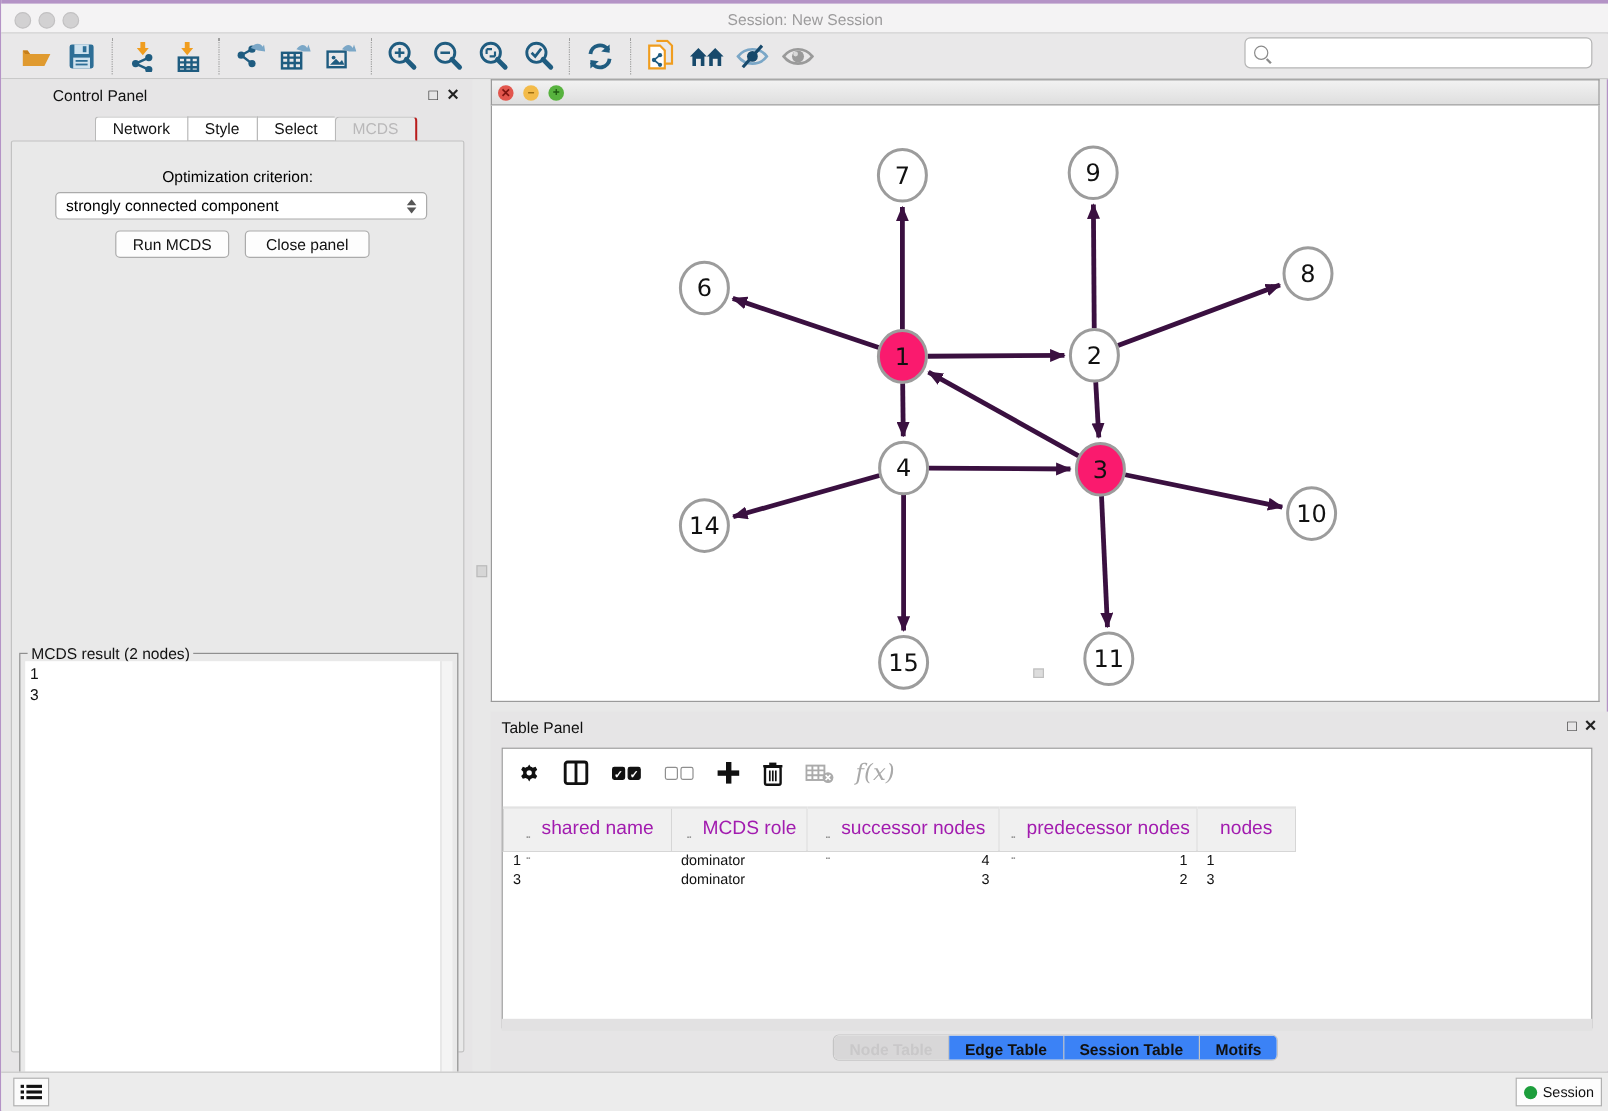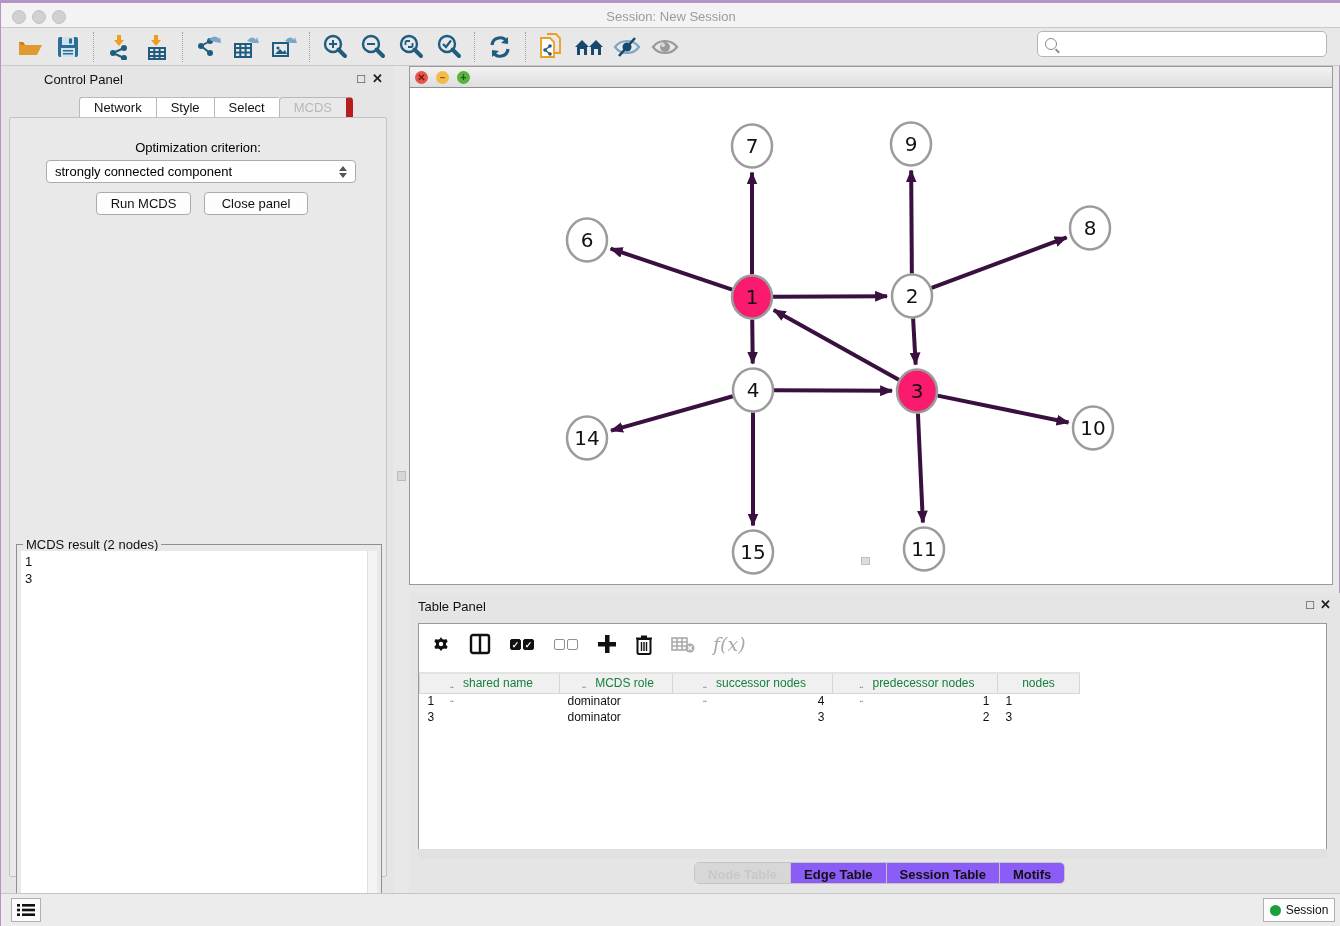--- a/index.html
+++ b/index.html
@@ -20,21 +20,21 @@
   #search-wrap .mag::after { content:""; position:absolute; width:5px; height:1.5px; background:#8a8a8a; transform:rotate(45deg); left:9px; top:11px; }
   #search-input { border:none; outline:none; flex:1; height:20px; margin-left:6px; font-size:12px; background:transparent; }
 
   
   #control-panel { position:absolute; left:0; top:66px; width:393px; height:827px; background:#e6e5e6; }
   #cp-header { position:absolute; left:14px; top:6px; font-size:13px; color:#111;margin-left:29px; }
   .panel-ctl { position:absolute; top:5px; font-size:13px; color:#222; cursor:default; }
   .cp-tabs { position:absolute; left:78px; top:31px; height:21px; display:flex; }
   .cp-tab { height:21px; padding:0 14px; font-size:13px; background:#fff; border:1px solid #b9b9b9; border-right:none; display:flex; align-items:center; color:#111; }
   .cp-tab:first-child { border-top-left-radius:3px; }
-  .cp-tab.last { border-right:7px solid #b91c1c; border-top-left-radius:4px; border-top-right-radius:4px; }
+  .cp-tab.last { border-right:2px solid #b91c1c; border-top-left-radius:4px; border-top-right-radius:4px; }
   .cp-tab.selected { background:#e9e9e9; color:#b9b8b9; border-bottom:1px solid #e9e9e9; }
   #cp-card { position:absolute; left:8px; top:51px; width:378px; height:760px; background:#e9e9e9; border:1px solid #c2c2c2; border-radius:2px; }
   #opt-label { position:absolute; top:22px; width:100%; text-align:center; font-size:13px; color:#000000; }
   #criterion-select { position:absolute; left:36px; top:42px; width:310px; height:23px; background:#fff; border:1px solid #ababab; border-radius:4px; display:flex; align-items:center; padding:0 8px; font-size:13px; }
   #criterion-select .spin { margin-left:auto; display:flex; flex-direction:column; gap:2px; }
   #criterion-select .spin i { width:0; height:0; border-left:4px solid transparent; border-right:4px solid transparent; }
   #criterion-select .spin .up { border-bottom:5px solid #555; }
   #criterion-select .spin .dn { border-top:5px solid #555; }
   .cp-btn { position:absolute; top:74px; height:23px; background:#fdfdfd; border:1px solid #ababab; border-radius:4px; font-size:13px; color:#111; display:flex; align-items:center; justify-content:center; font-family:"Liberation Sans",sans-serif; }
   #run-btn { left:86px; width:95px; }
@@ -60,29 +60,29 @@
   #table-panel { position:absolute; left:408px; top:593px; width:932px; height:300px; background:#e6e5e6; }
   #tp-header { position:absolute; left:9px; top:6px; font-size:13px; color:#111; }
   #tp-box { position:absolute; left:9px; top:30px; width:909px; height:234px; background:#fff; border:1px solid #9a9a9a; }
   #tp-toolbar { position:absolute; left:0; top:0; width:100%; height:40px; display:flex; align-items:center; padding-left:12px; gap:18px; }
   .tp-icon { display:flex; align-items:center; justify-content:center; }
   .cb { width:11px; height:11px; border:1.5px solid #111; border-radius:2px; display:inline-block; margin:0 1px; font-size:9px; line-height:10px; text-align:center; font-weight:bold; }
   .cb.checked { background:#111; color:#fff; }
   .fx { font-family:"DejaVu Serif", serif; font-style:italic; font-size:19px; color:#a9a9a9; }
   #tp-grid { position:absolute; left:0; top:48px; width:660px; }
   #tp-grid table { border-collapse:collapse; width:660px; table-layout:fixed; }
-  #tp-grid th { background:#f0f0f0; border:1px solid #d6d6d6; border-top:2px solid #e2e2e2; height:20px; font-size:12px; font-weight:normal; color:#15803d; position:relative; }
+  #tp-grid th { background:#f0f0f0; border:1px solid #d6d6d6; border-top:2px solid #e2e2e2; height:36px; font-size:16px; font-weight:normal; color:#a21caf; position:relative; }
   #tp-grid th .hdr-inner { display:flex; align-items:center; justify-content:center; gap:5px; }
   #tp-grid td { height:16px; font-size:12px; color:#111; padding:0 8px; border:none; }
   #tp-grid td.r { text-align:right; }
   .hier-icon { display:inline-block; width:12px; height:10px; position:relative; }
   .hier-icon::before { content:"▪▪\A▪▪"; white-space:pre; font-size:5px; line-height:5px; color:#8a8a8a; letter-spacing:0px; }
   #tp-bottom-strip { position:absolute; left:9px; top:256px; width:909px; height:10px; background:#e2e1e2; }
   #tp-tabs { position:absolute; left:285px; top:269px; height:22px; display:flex; border:1px solid #c4c4c4; border-radius:5px; overflow:hidden; background:#fff; }
-  .tp-tab { height:22px; padding:0 13px; display:flex; align-items:center; font-size:13px; font-weight:bold; color:#111; background:#8b5cf6; border-right:1px solid #c4c4c4; }
+  .tp-tab { height:22px; padding:0 13px; display:flex; align-items:center; font-size:13px; font-weight:bold; color:#111; background:#3b82f6; border-right:1px solid #c4c4c4; }
   .tp-tab:last-child { border-right:none; }
   .tp-tab.selected { background:#d8d7d8; color:#c9c8c9; }
 
   
   #statusbar { position:absolute; left:0; top:893px; width:1340px; height:33px; background:#ececec; border-top:1px solid #c6c6c6; }
   #list-btn { position:absolute; left:10px; top:4px; width:30px; height:24px; background:#fbfbfb; border:1px solid #b0b0b0; display:flex; align-items:center; justify-content:center; }
   #memory-btn { position:absolute; right:6px; top:4px; width:72px; height:24px; background:#fdfdfd; border:1px solid #b0b0b0; display:flex; align-items:center; justify-content:center; gap:5px; font-size:12px; color:#111; }
   #memory-dot { width:11px; height:11px; border-radius:50%; background:#1d9e3c; }
 </style>
 </head>

